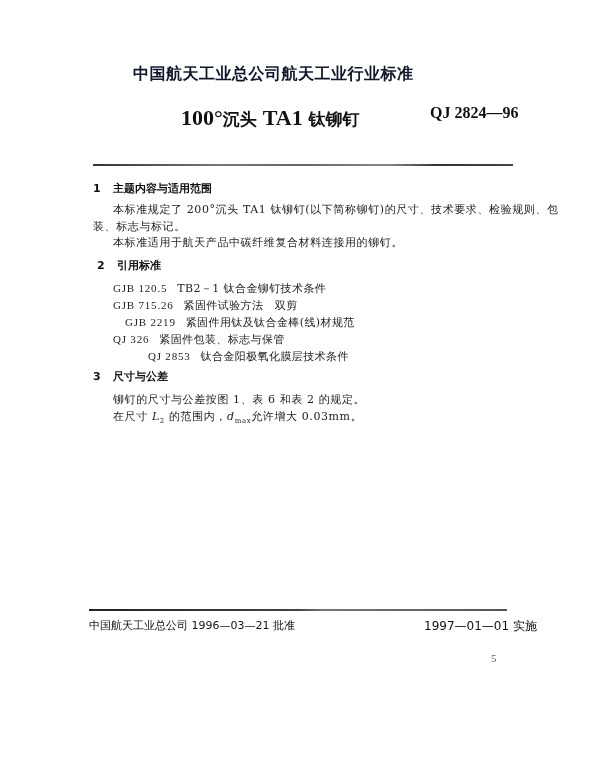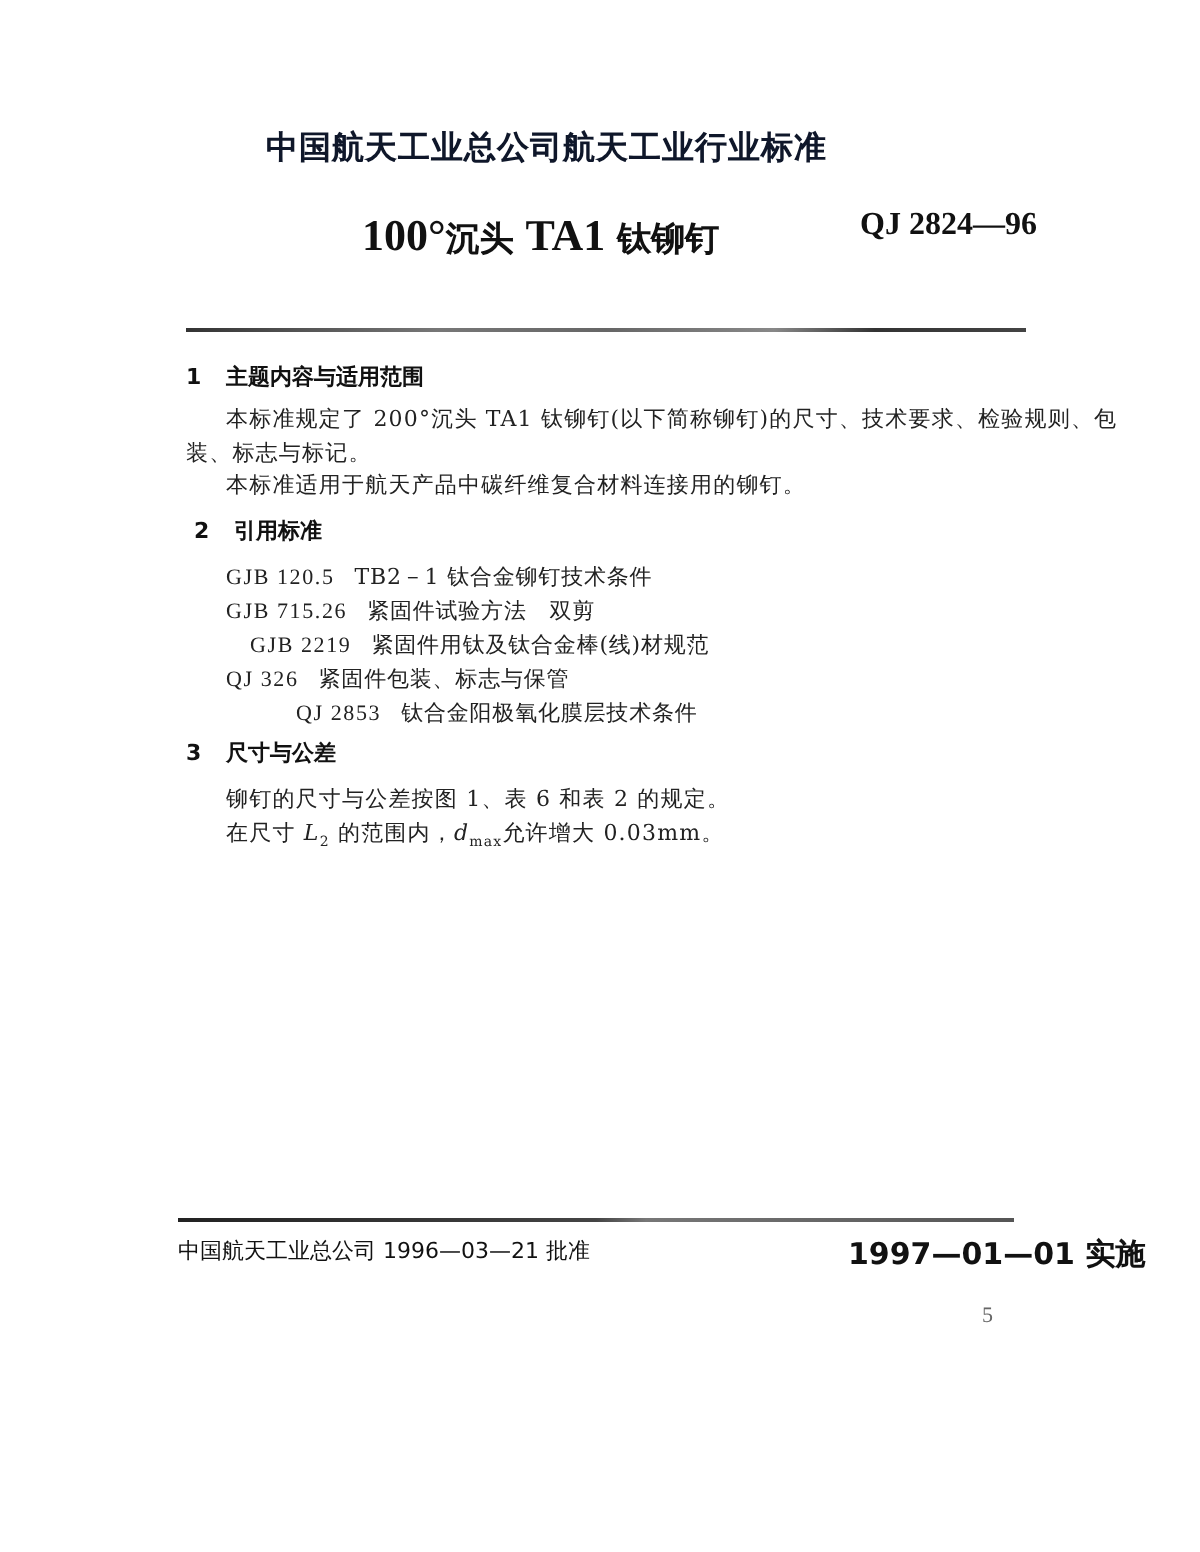--- a/index.html
+++ b/index.html
@@ -12,21 +12,21 @@
   .std-number { left: 430px; top: 104px; font-family: "Liberation Serif", serif; font-weight: bold; font-size: 16px; color: #111; }
   .rule { position: absolute; height: 2px; background: #3a3a3a; }
   .rule-top { left: 93px; top: 164px; width: 420px; background: linear-gradient(to right,#333 0%,#555 14%,#777 30%,#666 50%,#888 70%,#333 82%,#444 100%); }
   .rule-bottom { left: 89px; top: 609px; width: 418px; background: linear-gradient(to right,#222 0%,#444 50%,#777 56%,#555 100%); }
   .sec-head { font-family: "DejaVu Sans", sans-serif; font-weight: bold; font-size: 11px; color: #111; }
   .sec-head .num { display: inline-block; width: 20px; }
   .body-text { font-size: 11px; color: #222; letter-spacing: 0.6px; }
   .ref-item { font-size: 11px; color: #222; letter-spacing: 0.4px; }
   .ref-item .code { font-family: "Liberation Serif", serif; letter-spacing: 0.8px; margin-right: 10px; }
   .footer-left { left: 89px; top: 618px; font-family: "DejaVu Sans", sans-serif; font-weight: normal; font-size: 11px; color: #111; }
-  .footer-right { left: 424px; top: 618px; font-family: "DejaVu Sans", sans-serif; font-weight: bold; font-size: 15px; color: #111; }
+  .footer-right { left: 424px; top: 618px; font-family: "DejaVu Sans", sans-serif; font-weight: normal; font-size: 12px; color: #111; }
   .page-num { left: 491px; top: 652px; font-family: "Liberation Serif", serif; font-size: 11px; color: #666; }
   sub { font-size: 7px; }
   i { font-style: italic; }
 </style>
 </head>
 <body>
 
 <div>
 
   <div class="abs org-header">中国航天工业总公司航天工业行业标准</div>

